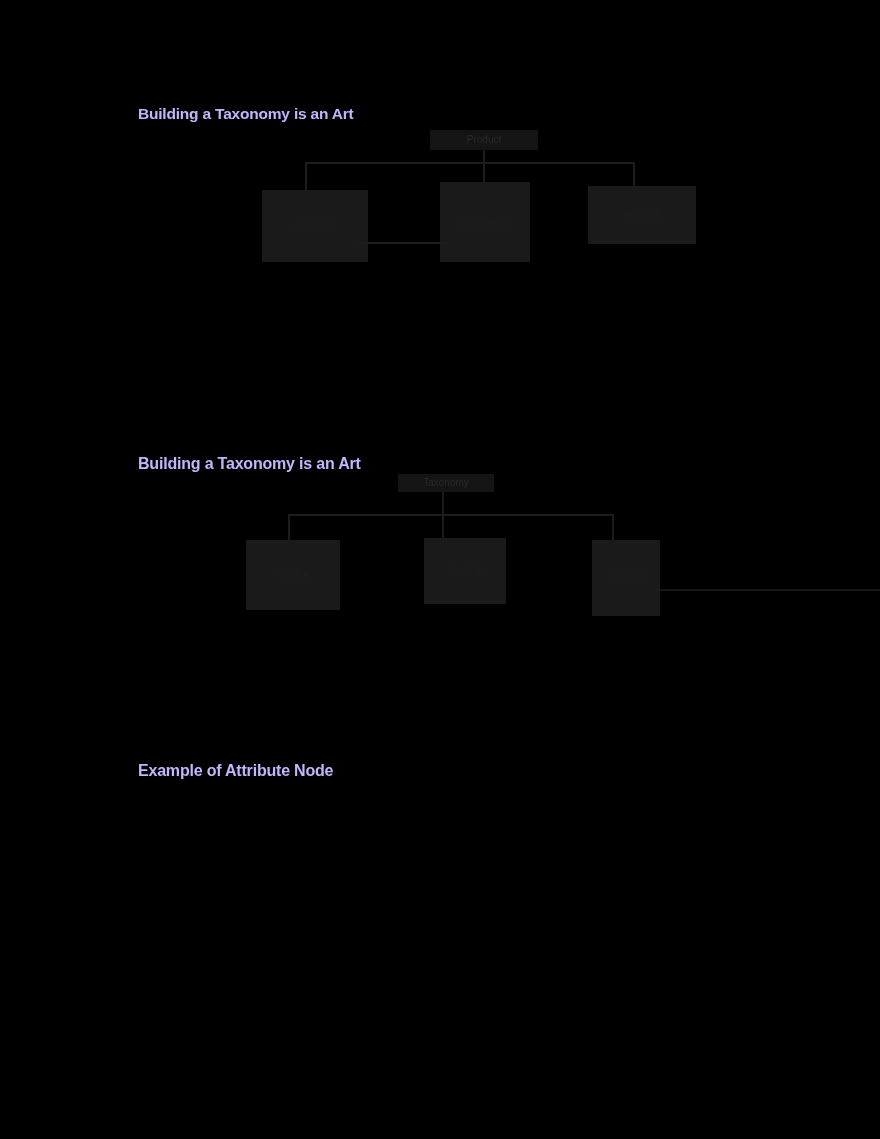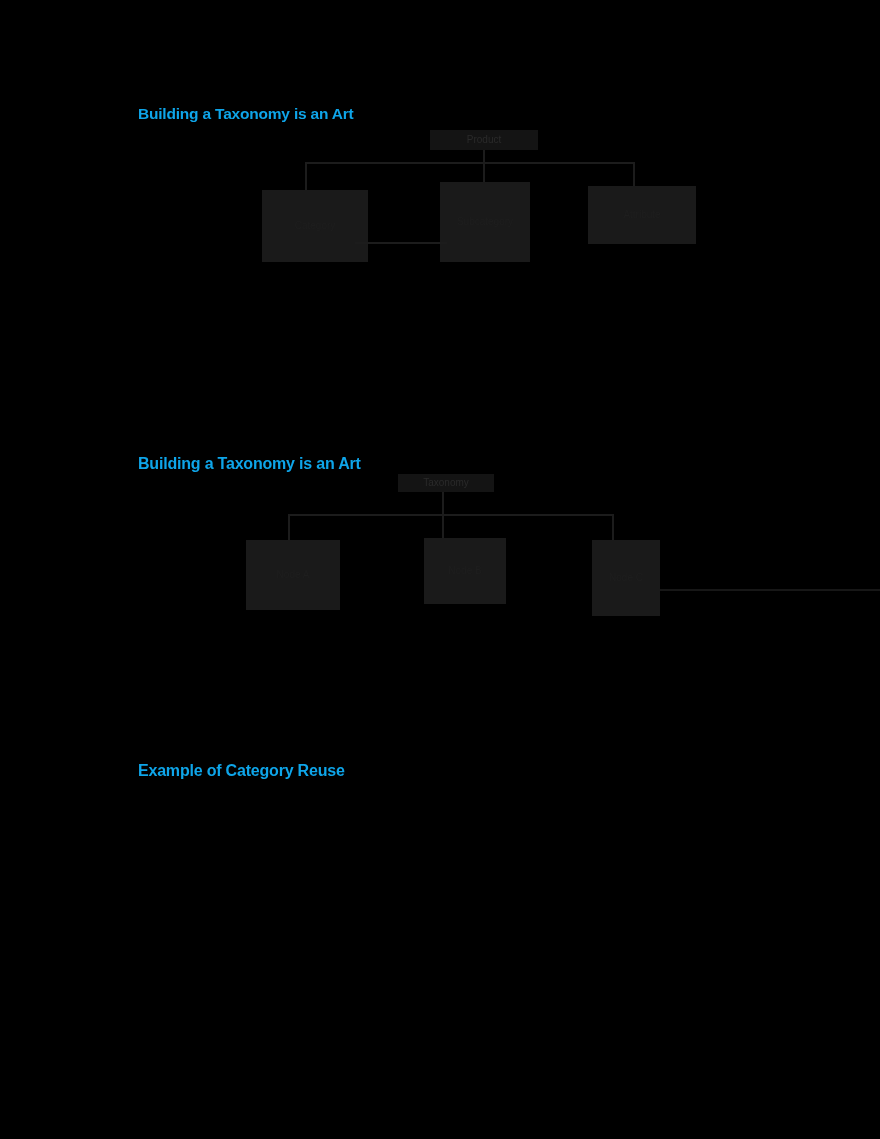--- a/index.html
+++ b/index.html
@@ -12,21 +12,21 @@
     width: 880px;
     height: 1139px;
     background: #000000;
     overflow: hidden;
     font-family: "Liberation Sans", sans-serif;
   }
 
   
   .section-heading {
     position: absolute;
-    color: #0ea5e9;
+    color: #c4b5fd;
     font-weight: bold;
     letter-spacing: -0.2px;
     white-space: nowrap;
     line-height: 1;
   }
   #heading-1 { left: 138px; top: 106px; font-size: 15.5px; }
   #heading-2 { left: 138px; top: 456px; font-size: 16px; }
   #heading-3 { left: 138px; top: 763px; font-size: 16px; }
 
   
@@ -131,15 +131,15 @@
     <div class="connector v" id="d2-drop-b"></div>
     <div class="connector v" id="d2-drop-c"></div>
 
     <div class="node" id="d2-node-a">Node A</div>
     <div class="node" id="d2-node-b">Node B</div>
     <div class="node" id="d2-node-c">Node C</div>
 
     <div class="rule" id="d2-rule"></div>
   </div>
 
-  <div class="section-heading" id="heading-3">Example of Category Reuse</div>
+  <div class="section-heading" id="heading-3">Example of Attribute Node</div>
 
 </div>
 
 </body></html>

